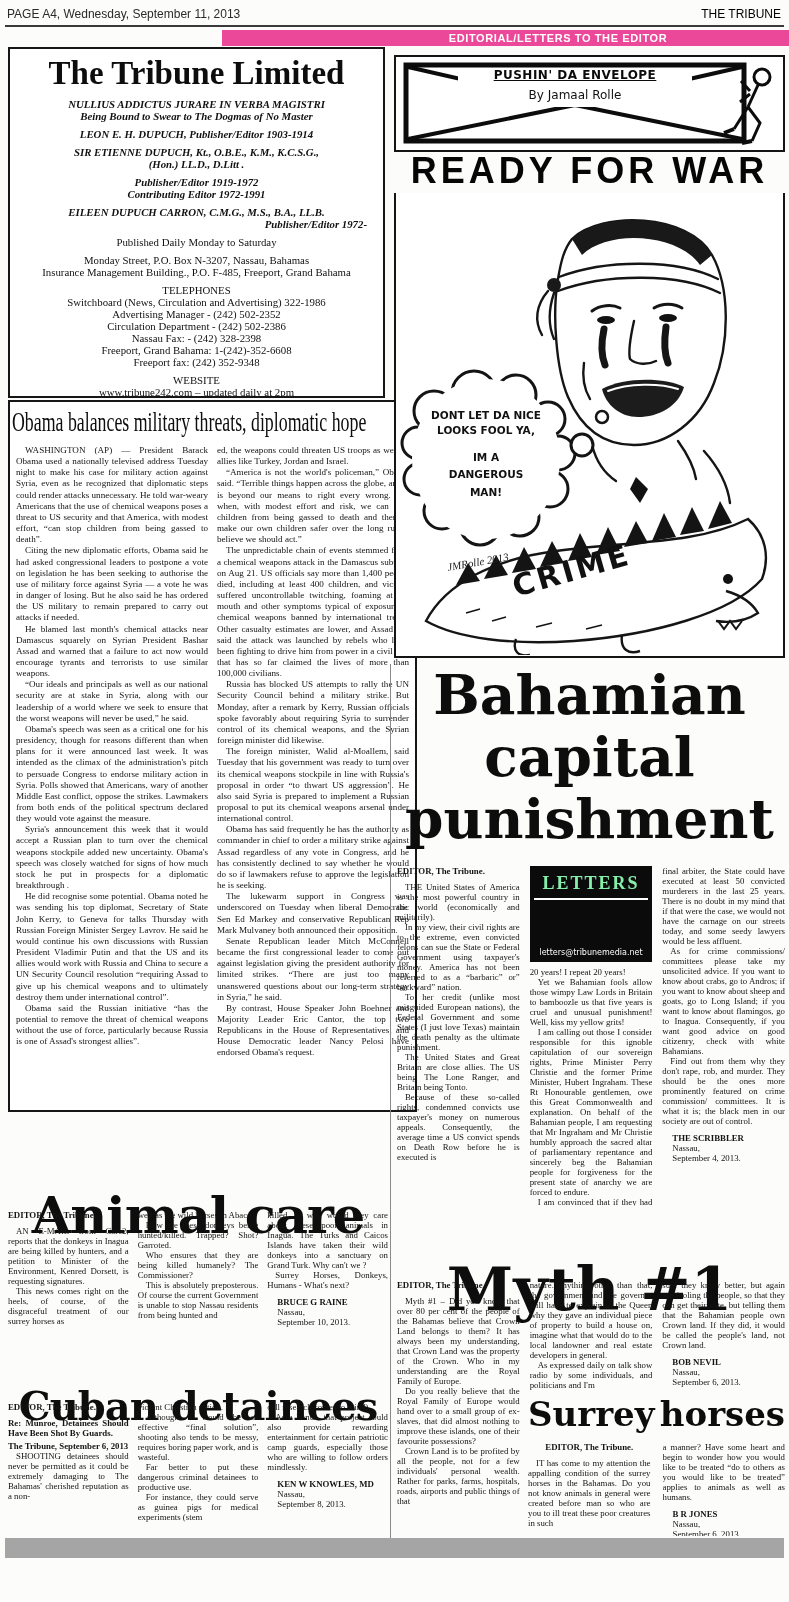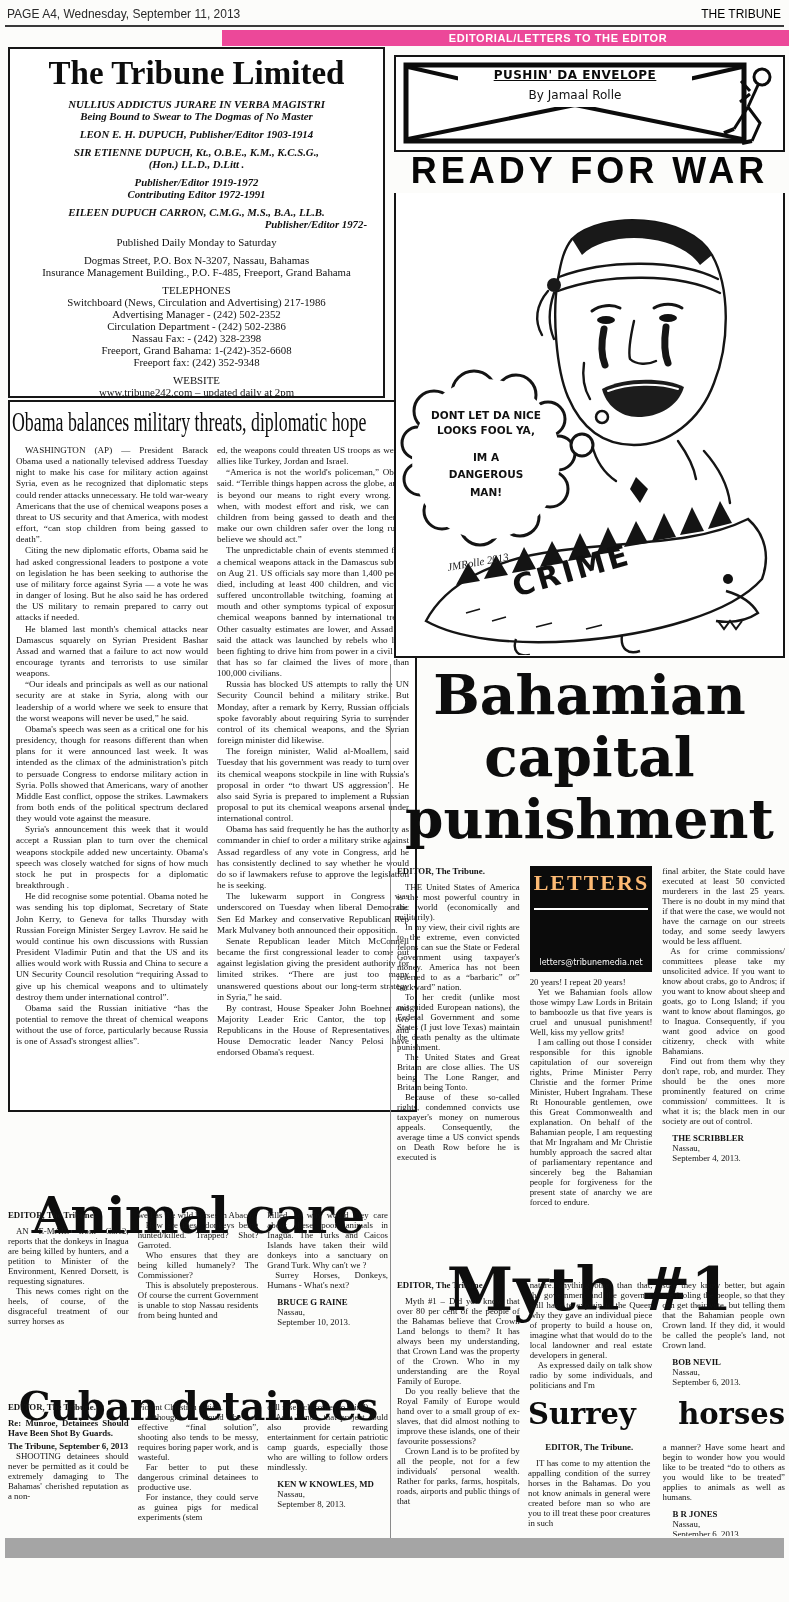--- a/index.html
+++ b/index.html
@@ -55,29 +55,29 @@
          font-family:"Liberation Sans",sans-serif;font-weight:bold;font-size:36px;line-height:40px;
          letter-spacing:4px;color:#060606;}
   
   .cartoon{position:absolute;left:394px;top:193px;width:391px;height:465px;border:2px solid #141414;border-top:none;
            box-sizing:border-box;background:#fff;overflow:hidden;}
   .bubble-text{font-family:"DejaVu Sans",sans-serif;font-weight:bold;}
   
   .capital-head{position:absolute;left:394px;top:664px;width:391px;font-size:55px;line-height:62px;}
   .capital-cols{position:absolute;left:397px;top:866px;width:388px;height:340px;display:flex;gap:10px;overflow:hidden;}
   .letters-box{background:#0b0b0b;padding:5px 4px 4px;margin-bottom:5px;}
-  .letters-title{color:#fdba74;font-family:"Liberation Serif",serif;font-weight:bold;font-size:22px;line-height:24px;
-                 text-align:center;letter-spacing:2px;border-bottom:2px solid #fff;padding-bottom:13px;margin-bottom:3px;}
+  .letters-title{color:#86efac;font-family:"Liberation Serif",serif;font-weight:bold;font-size:18px;line-height:24px;
+                 text-align:center;letter-spacing:2px;border-bottom:2px solid #fff;padding-bottom:3px;margin-bottom:3px;}
   .letters-email{color:#fff;font-family:"DejaVu Sans",sans-serif;font-size:8px;text-align:center;margin-top:48px;}
   
   .myth-head{position:absolute;left:394px;top:1206px;width:391px;font-size:60px;line-height:66px;}
   .myth-cols{position:absolute;left:397px;top:1280px;width:388px;height:256px;display:flex;gap:10px;overflow:hidden;}
   .short{height:110px;overflow:hidden;}
   .surrey-head{position:absolute;left:528px;top:1392px;width:257px;display:flex;justify-content:space-between;
-               font-size:29px;line-height:44px;}
+               font-size:34px;line-height:44px;}
   .surrey-cols{position:absolute;left:528px;top:1442px;width:257px;height:94px;display:flex;gap:12px;overflow:hidden;}
   
   .vrule{position:absolute;left:390px;top:664px;width:1px;height:874px;background:#8a8a8a;}
   .graybar{position:absolute;left:5px;top:1538px;width:779px;height:20px;background:#a5a5a5;}
 </style>
 </head>
 <body>
 
 <div class="page">
 
@@ -93,24 +93,24 @@
     <div class="ml bi gap">NULLIUS ADDICTUS JURARE IN VERBA MAGISTRI</div>
         <div class="ml bi">Being Bound to Swear to The Dogmas of No Master</div>
         <div class="ml bi gap">LEON E. H. DUPUCH, Publisher/Editor 1903-1914</div>
         <div class="ml bi gap">SIR ETIENNE DUPUCH, Kt., O.B.E., K.M., K.C.S.G.,</div>
         <div class="ml bi">(Hon.) LL.D., D.Litt .</div>
         <div class="ml bi gap">Publisher/Editor 1919-1972</div>
         <div class="ml bi">Contributing Editor 1972-1991</div>
         <div class="ml bi gap">EILEEN DUPUCH CARRON, C.M.G., M.S., B.A., LL.B.</div>
         <div class="ml bi right">Publisher/Editor 1972-</div>
         <div class="ml r gap">Published Daily Monday to Saturday</div>
-        <div class="ml r gap">Dogmas Street, P.O. Box N-3207, Nassau, Bahamas</div>
+        <div class="ml r gap">Monday Street, P.O. Box N-3207, Nassau, Bahamas</div>
         <div class="ml r">Insurance Management Building., P.O. F-485, Freeport, Grand Bahama</div>
         <div class="ml r gap">TELEPHONES</div>
-        <div class="ml r">Switchboard (News, Circulation and Advertising) 217-1986</div>
+        <div class="ml r">Switchboard (News, Circulation and Advertising) 322-1986</div>
         <div class="ml r">Advertising Manager - (242) 502-2352</div>
         <div class="ml r">Circulation Department - (242) 502-2386</div>
         <div class="ml r">Nassau Fax: - (242) 328-2398</div>
         <div class="ml r">Freeport, Grand Bahama: 1-(242)-352-6608</div>
         <div class="ml r">Freeport fax: (242) 352-9348</div>
         <div class="ml r gap">WEBSITE</div>
         <div class="ml r">www.tribune242.com – updated daily at 2pm</div>
       </div>
   </section>
 

